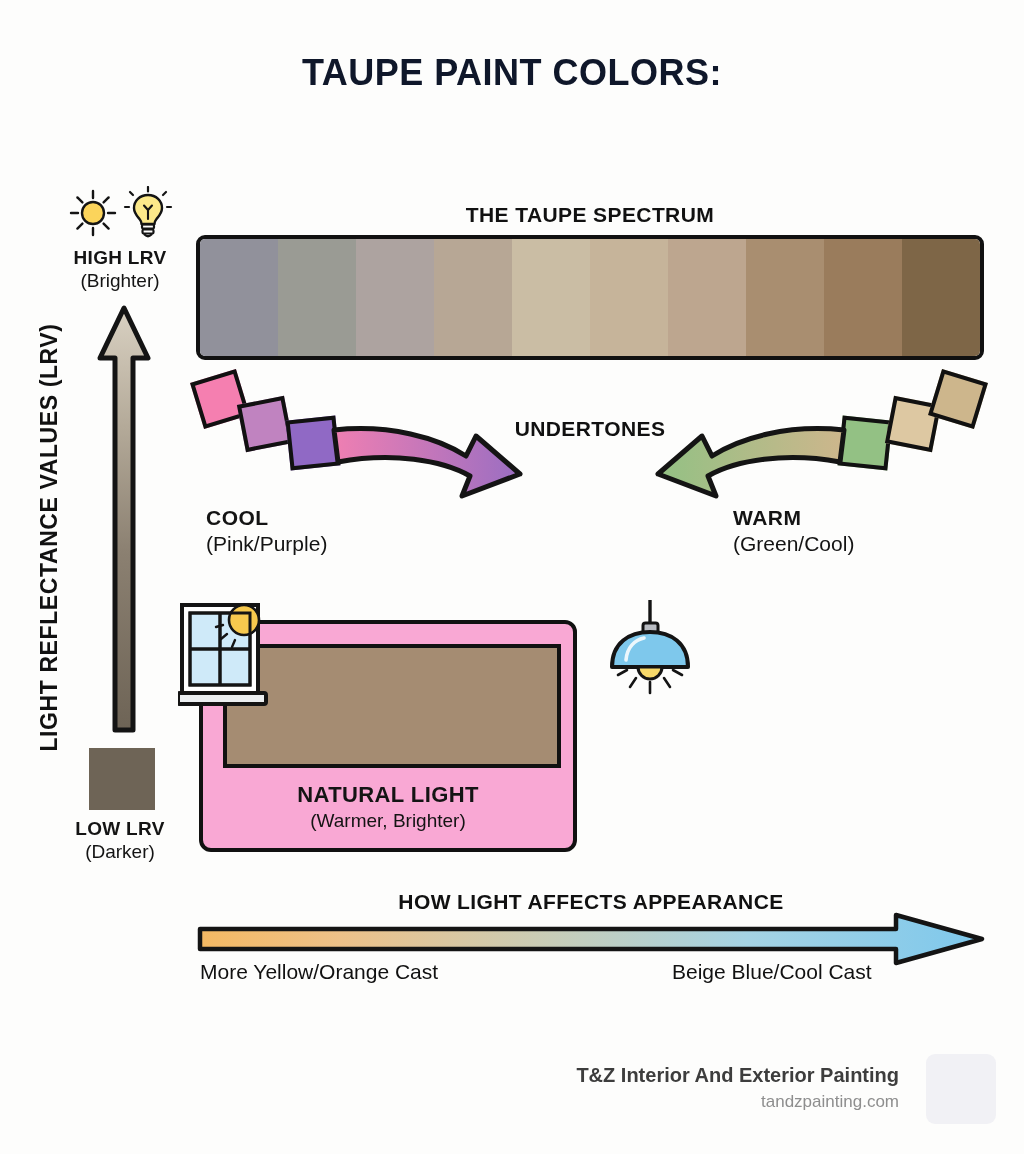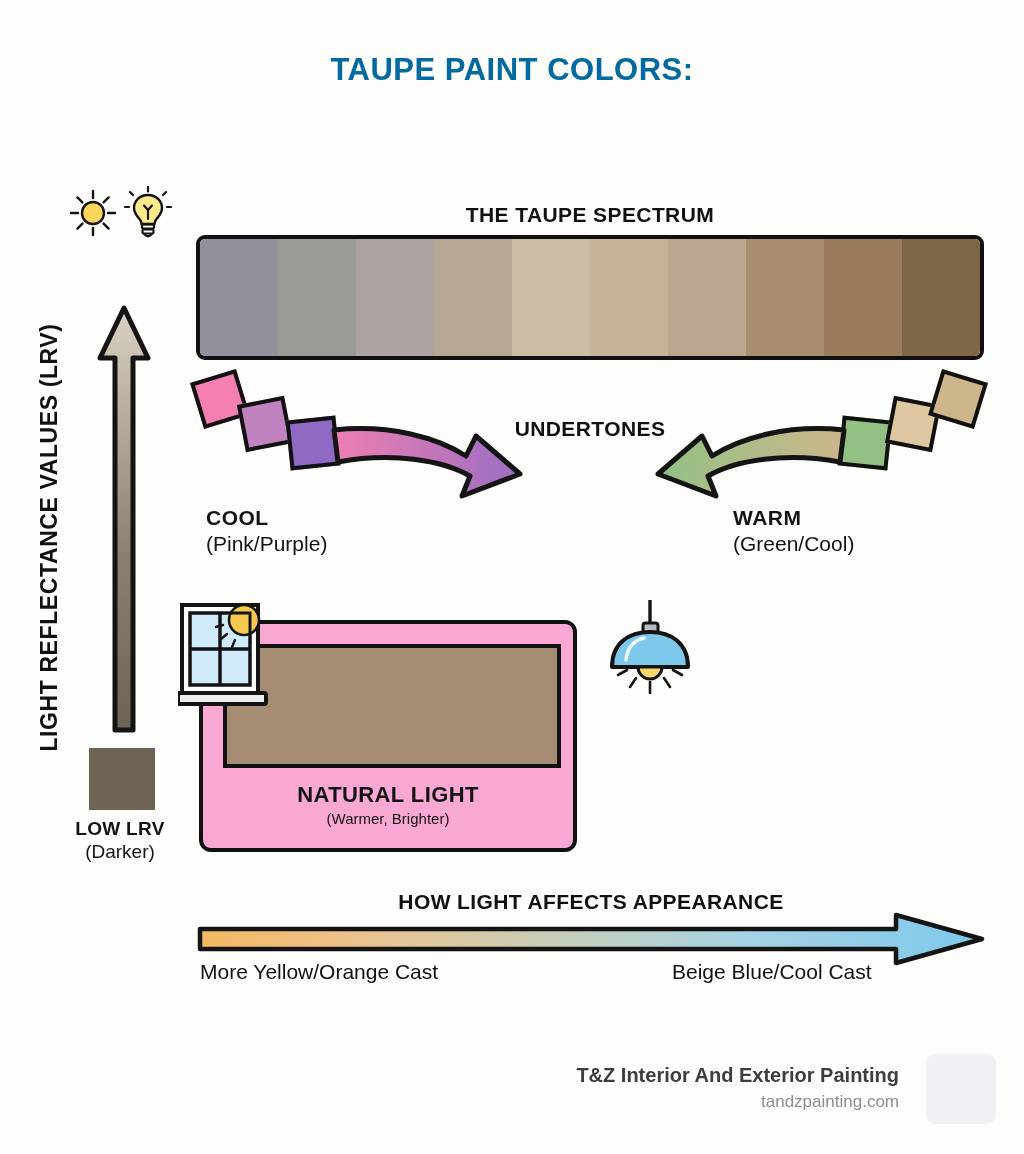--- a/index.html
+++ b/index.html
@@ -19,24 +19,24 @@
     position: absolute;
     inset: 0;
   }
 
   
   .title-main {
     position: absolute;
     left: 0; right: 0;
     top: 52px;
     text-align: center;
-    font-size: 31px;
+    font-size: 36px;
     font-weight: bold;
     letter-spacing: 0.5px;
-    color: #0369a1;
+    color: #0f172a;
   }
   .title-sub {
     position: absolute;
     left: 0; right: 0;
     top: 103px;
     text-align: center;
     font-size: 34px;
     font-weight: normal;
     letter-spacing: 0.3px;
     color: #111;
@@ -158,21 +158,21 @@
     border: 4px solid #111;
     box-sizing: border-box;
   }
   .panel-cap {
     position: absolute;
     left: 0; right: 0;
     top: 158px;
     text-align: center;
   }
   .panel-cap .t1 { font-size: 22px; font-weight: bold; letter-spacing: 0.4px; }
-  .panel-cap .t2 { font-size: 15px; font-weight: normal; margin-top: 2px; }
+  .panel-cap .t2 { font-size: 19px; font-weight: normal; margin-top: 2px; }
   .panel-icon {
     position: absolute;
     z-index: 5;
   }
   #window-icon-wrap { left: 178px; top: 601px; width: 96px; height: 110px; }
   #lamp-icon-wrap { left: 608px; top: 598px; width: 96px; height: 112px; }
 
   
   #cast-arrow {
     position: absolute;
@@ -250,20 +250,24 @@
       <g stroke="#141414" stroke-width="2.2" stroke-linecap="round">
         <line x1="25" y1="1" x2="25" y2="5.5"></line>
         <line x1="6" y1="21" x2="2" y2="21"></line>
         <line x1="44" y1="21" x2="48" y2="21"></line>
         <line x1="10" y1="9" x2="7" y2="6"></line>
         <line x1="40" y1="9" x2="43" y2="6"></line>
       </g>
     </svg>
   </div>
 
+  <div class="lrv-cap" id="lrv-high-cap">
+    <div class="t1">HIGH LRV</div>
+    <div class="t2">(Brighter)</div>
+  </div>
 
   <svg id="lrv-arrow" viewBox="0 0 62 432" preserveAspectRatio="none">
     <defs>
       <linearGradient id="lrvGrad" x1="0" y1="1" x2="0" y2="0">
         <stop offset="0%" stop-color="#6e6456"></stop>
         <stop offset="42%" stop-color="#8b8071"></stop>
         <stop offset="72%" stop-color="#b4aa99"></stop>
         <stop offset="100%" stop-color="#d9d1c2"></stop>
       </linearGradient>
     </defs>

